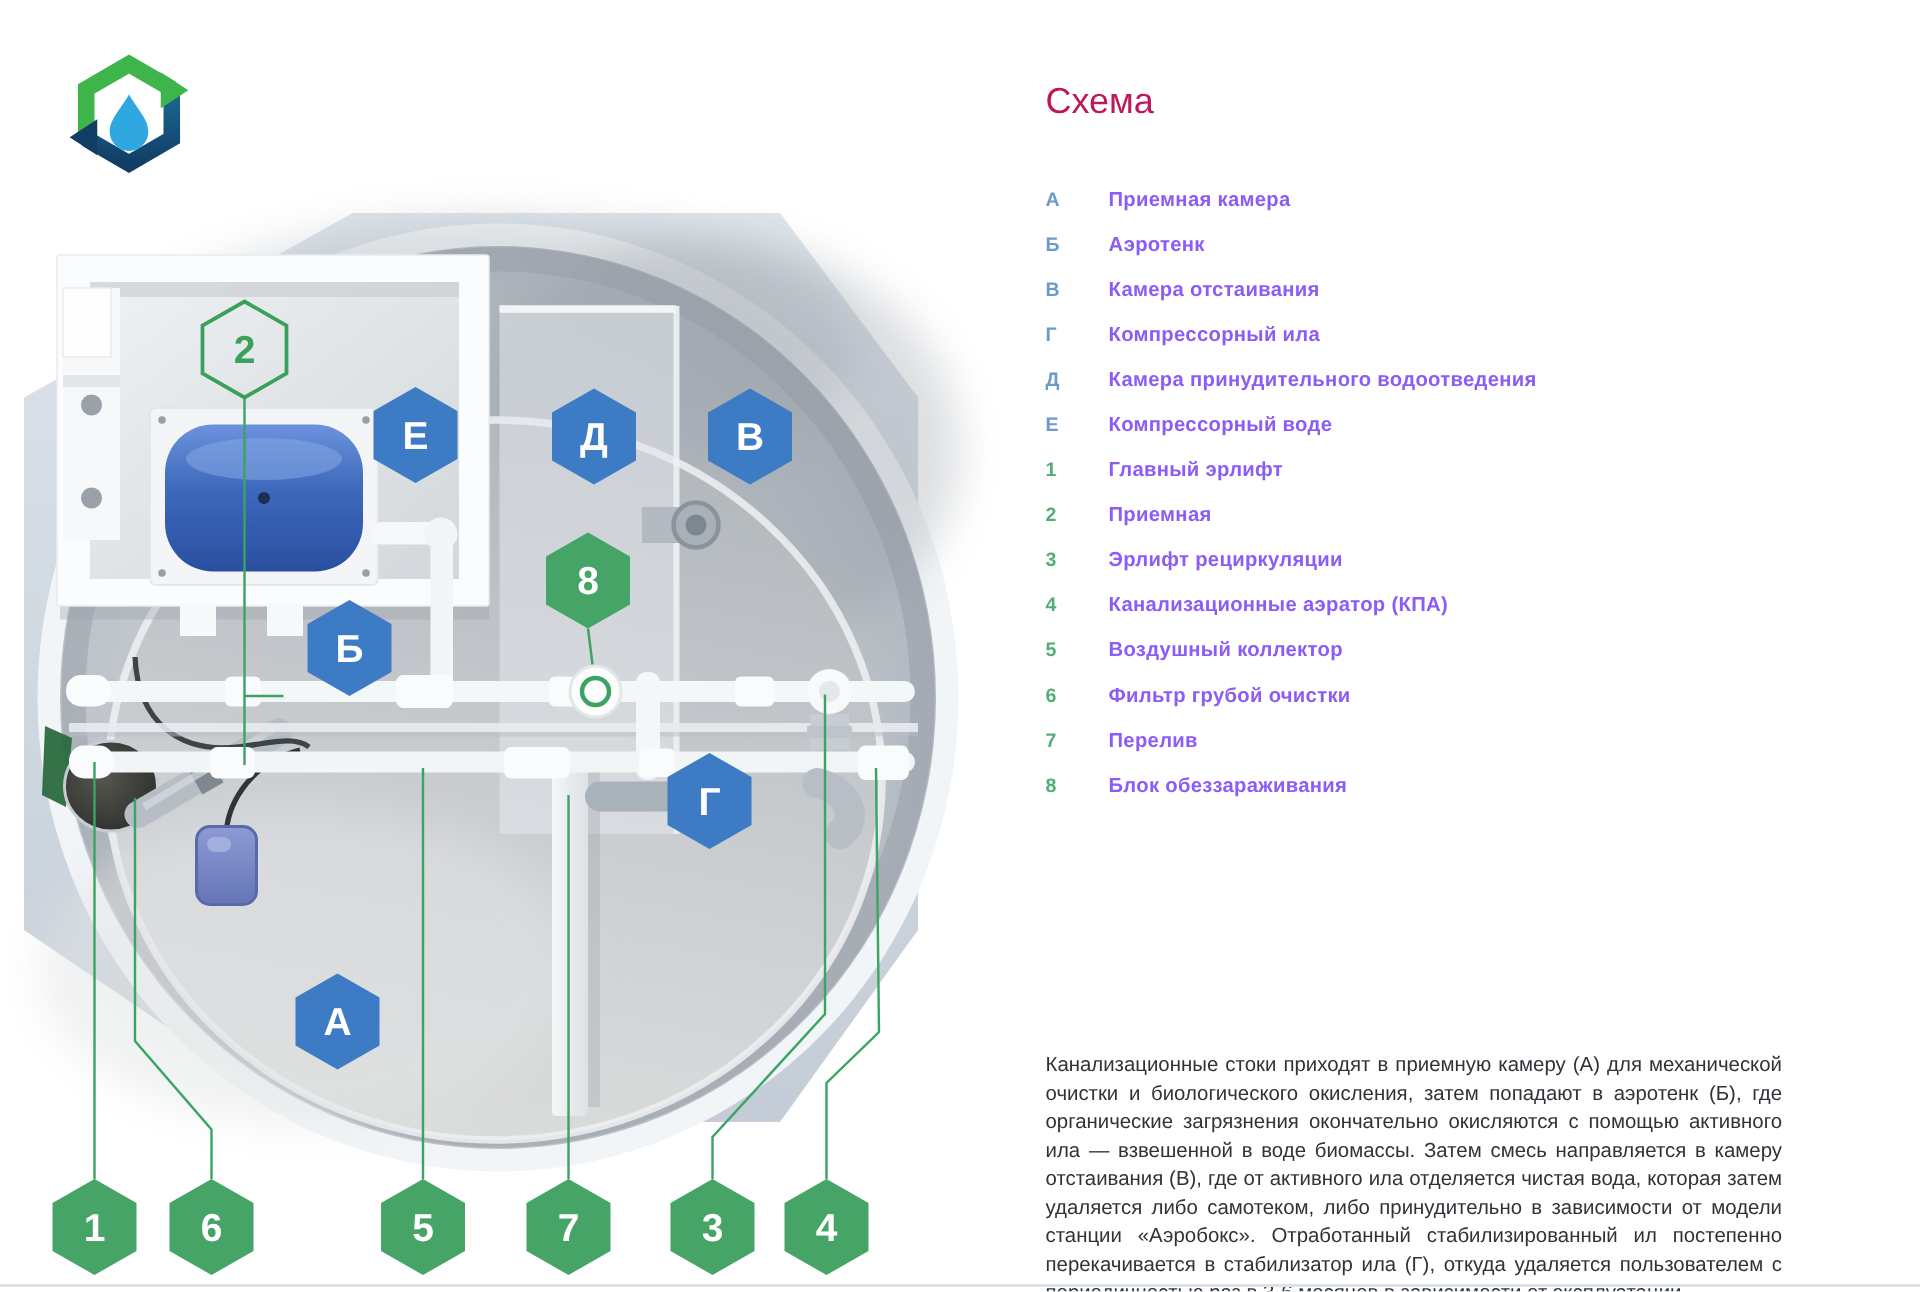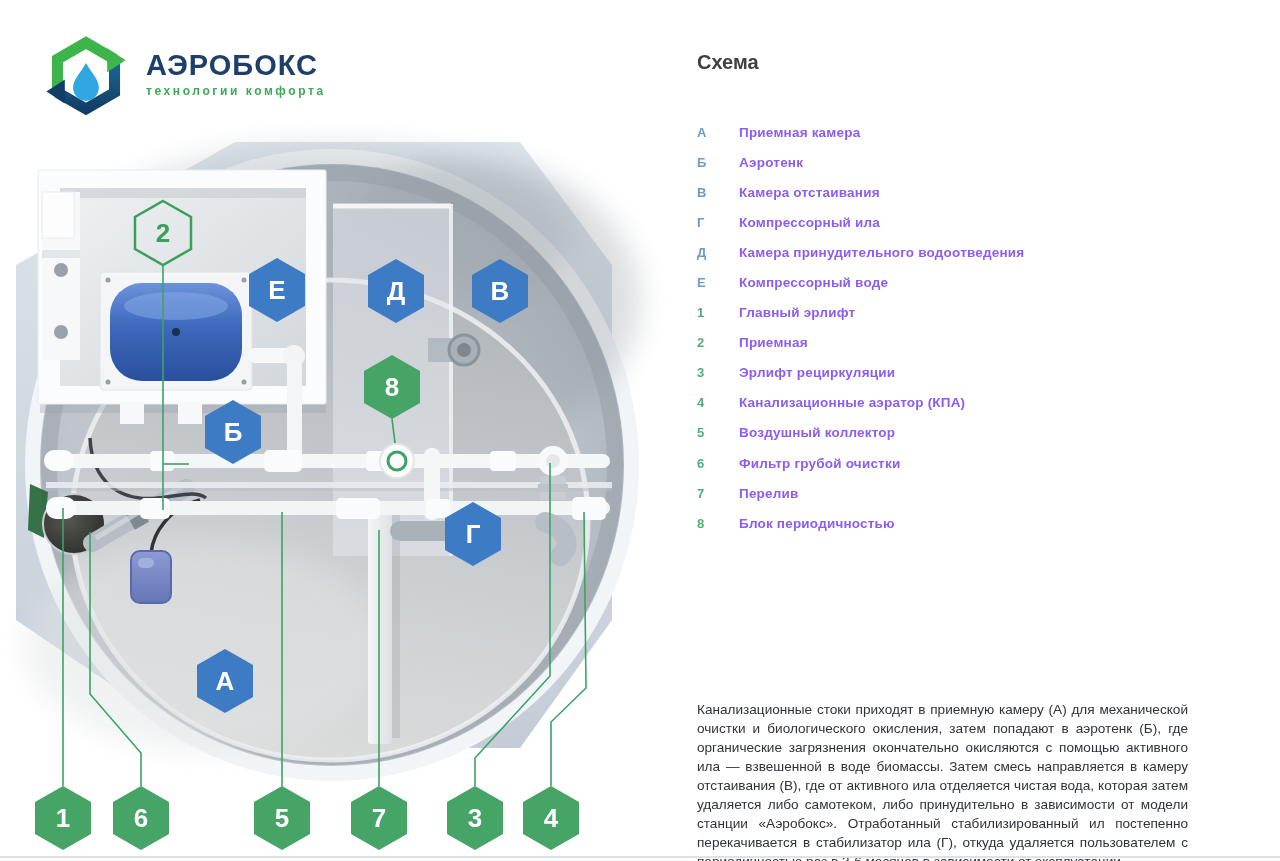--- a/index.html
+++ b/index.html
@@ -9,21 +9,21 @@
   }
   
   .logo{position:absolute;left:40px;top:28px;display:flex;align-items:center;gap:14px;}
   .logo svg{display:block;}
   .brand{line-height:1;}
   .brand-name{font-size:29px;font-weight:800;color:#1d3f6a;letter-spacing:1px;}
   .brand-tagline{margin-top:5px;font-size:12px;font-weight:700;color:#3cab55;letter-spacing:2.6px;}
   
   .diagram-svg{position:absolute;left:0;top:0;}
   
-  .legend-title{position:absolute;left:697px;top:34px;font-size:20px;font-weight:700;color:#404040;}
+  .legend-title{position:absolute;left:697px;top:34px;font-size:24px;font-weight:400;color:#be185d;}
   .legend-rows{position:absolute;left:697px;top:117px;width:520px;}
   .lrow{height:30.1px;display:flex;align-items:center;}
   .lkey{width:42px;font-size:13px;font-weight:800;}
   .lkey.blue{color:#6c9bca;}
   .lkey.green{color:#52ad78;}
   .llabel{font-size:13.5px;font-weight:700;color:#8b5cf6;letter-spacing:.2px;}
   .description{
     position:absolute;left:697px;top:686px;width:491px;
     font-size:13.6px;line-height:19px;color:#2f3338;text-align:justify;
   }
@@ -41,24 +41,20 @@
           <stop offset="0" stop-color="#1a6a95"></stop>
             <stop offset="1" stop-color="#123e66"></stop>
         </linearGradient>
       </defs>
       <path d="M19,70 L19,34 L50,16 L81,34" fill="none" stroke="#3db54b" stroke-width="12"></path>
       <path d="M81,34 L81,70 L50,88 L19,70" fill="none" stroke="url(#navyGrad)" stroke-width="12"></path>
       <polygon points="73,22 93,35 73,48" fill="#3db54b"></polygon>
       <polygon points="27,82 7,69 27,56" fill="#123e66"></polygon>
       <path d="M50,38 C57,50 64,56 64,65 A14,14 0 1 1 36,65 C36,56 43,50 50,38 Z" fill="#2fa8e1"></path>
     </svg>
-    <div class="brand">
-      <div class="brand-name">АЭРОБОКС</div>
-      <div class="brand-tagline">технологии комфорта</div>
-    </div>
   </div>
 
   <svg class="diagram-svg" width="680" height="861" viewBox="0 0 680 861">
     <defs>
       <linearGradient id="octGrad" x1="0" y1="0" x2="0" y2="1">
         <stop offset="0" stop-color="#dde4ea"></stop>
           <stop offset="1" stop-color="#c4cdd7"></stop>
       </linearGradient>
       <radialGradient id="tankGrad" cx="0.45" cy="0.55" r="0.75">
         <stop offset="0" stop-color="#d1d5d9"></stop>
@@ -333,20 +329,20 @@
     <div class="lrow">
       <span class="lkey green">6</span>
       <span class="llabel">Фильтр грубой очистки</span>
     </div>
     <div class="lrow">
       <span class="lkey green">7</span>
       <span class="llabel">Перелив</span>
     </div>
     <div class="lrow">
       <span class="lkey green">8</span>
-      <span class="llabel">Блок периодичностью</span>
+      <span class="llabel">Блок обеззараживания</span>
     </div>
   </div>
 
   <p class="description">Канализационные стоки приходят в приемную камеру (А) для механической очистки и биологического окисления, затем попадают в аэротенк (Б), где органические загрязнения окончательно окисляются с помощью активного ила — взвешенной в воде биомассы. Затем смесь направляется в камеру отстаивания (В), где от активного ила отделяется чистая вода, которая затем удаляется либо самотеком, либо принудительно в зависимости от модели станции «Аэробокс». Отработанный стабилизированный ил постепенно перекачивается в стабилизатор ила (Г), откуда удаляется пользователем с периодичностью раз в 3-6 месяцев в зависимости от эксплуатации.</p>
 
   <div class="bottom-line"></div>
 </div>
 
 </body></html>

